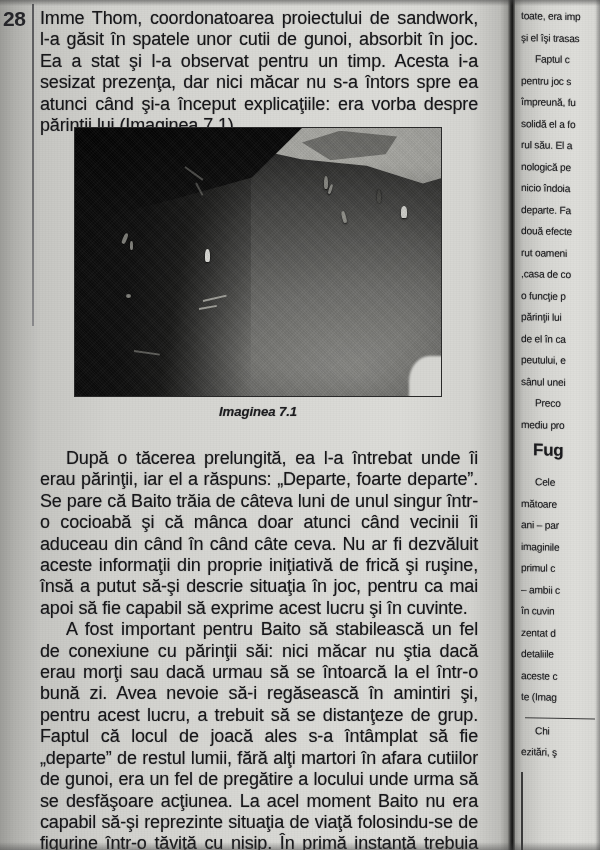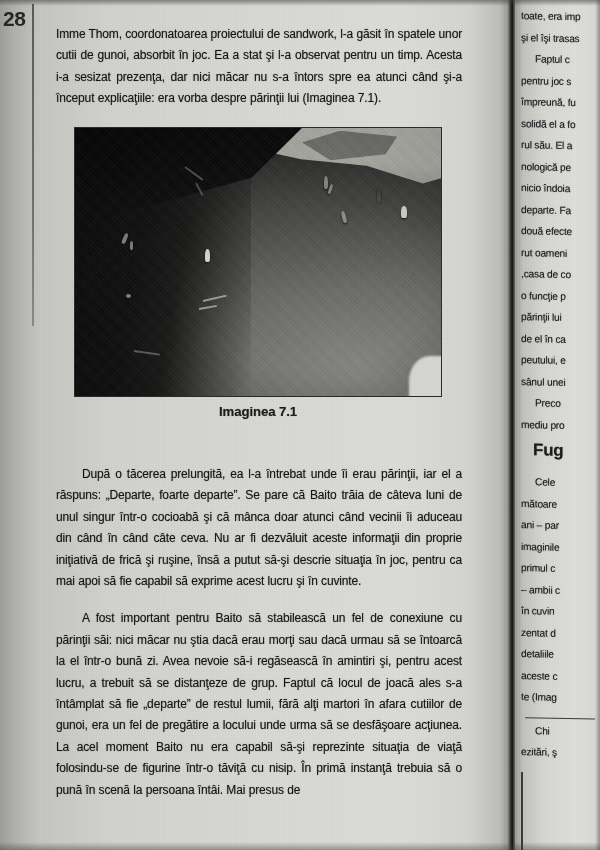--- a/index.html
+++ b/index.html
@@ -73,26 +73,26 @@
   
   .col {
     position: absolute;
     left: 40px;
     width: 438px;
     color: #1d1d20;
     font-family: "Liberation Serif", serif;
   }
   .body-p {
     font-family: "Liberation Sans", sans-serif;
-    font-size: 12px;
+    font-size: 18px;
     line-height: 21.4px;
     text-align: justify;
     text-align-last: left;
     color: #17171a;
-    margin: 16px;
+    margin: 0;
     letter-spacing: -0.15px;
     word-spacing: .2px;
     text-shadow: 0 0 1px rgba(40,40,40,.55);
   }
   .indent { text-indent: 26px; }
 
   #p-top { top: 8px; }
 
   
   #figure {
@@ -190,20 +190,21 @@
     position: absolute;
     left: 0; top: 276px;
     width: 366px;
     text-align: center;
     font-family: "Liberation Sans", sans-serif;
     font-size: 13.2px;
     font-weight: 600;
     color: #1c1c1f;
     letter-spacing: -.1px;
     text-shadow: 0 0 1px rgba(40,40,40,.5);
+    font-style: italic;
   }
 
   #p-body { top: 448px; }
   #p-body .body-p + .body-p { margin-top: 0px; }
 
   
   #gutter {
     position: absolute;
     left: 508px; top: 0;
     width: 7px; height: 850px;

